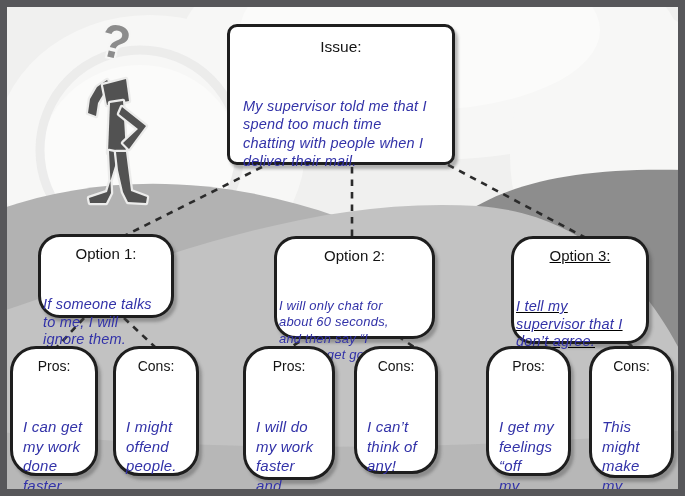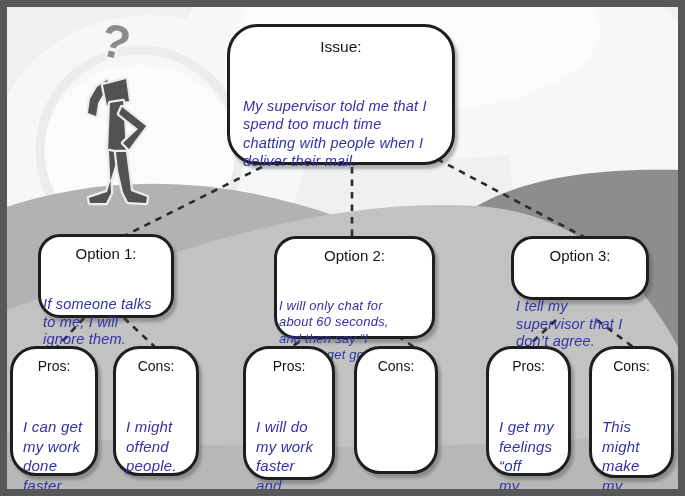--- a/index.html
+++ b/index.html
@@ -19,26 +19,26 @@
   .connectors{position:absolute;left:0;top:0;z-index:2;}
   .box{
     position:absolute;background:#ffffff;border:3px solid #1e1e1e;
     box-shadow:3px 4px 3px rgba(70,70,70,.38);z-index:3;box-sizing:border-box;
   }
   .hd{text-align:center;color:#141414;font-size:15px;padding-top:8px;}
   .tx{
     color:#3232a8;font-style:italic;white-space:pre-line;
     padding:2px 12px 0 13px;font-size:14.5px;line-height:1.26;letter-spacing:.2px;margin-top:34px;
   }
-  #issue{left:227px;top:24px;width:228px;height:141px;border-radius:31px;}
+  #issue{left:227px;top:24px;width:228px;height:141px;border-radius:10px;}
   #issue .hd{padding-top:11px;font-size:15.5px;}
   #issue .tx{padding-top:7px;}
   #opt1{left:38px;top:234px;width:136px;height:84px;border-radius:22px;}
   #opt2{left:274px;top:236px;width:161px;height:103px;border-radius:22px;}
-  #opt3{left:511px;top:236px;width:138px;height:64px;border-radius:22px;}
+  #opt3{left:511px;top:236px;width:138px;height:108px;border-radius:22px;text-decoration:underline;}
   .opt .hd{}
   .opt .tx{padding:0 2px;font-size:14.5px;line-height:1.22;}
   #opt2 .tx{font-size:13px;line-height:1.25;}
   .pc .hd{font-size:14px;padding-top:9px;}
   .pc .tx{font-size:15px;padding:9px 9px 0 10px;line-height:1.3;}
   #pros1{left:10px;top:346px;width:88px;height:130px;border-radius:26px;}
   #cons1{left:113px;top:346px;width:86px;height:130px;border-radius:26px;}
   #pros2{left:243px;top:346px;width:92px;height:134px;border-radius:26px;}
   #cons2{left:354px;top:346px;width:84px;height:128px;border-radius:26px;}
   #pros3{left:486px;top:346px;width:85px;height:130px;border-radius:26px;}
@@ -137,20 +137,23 @@
   <div class="box pc" id="pros2">
     <div class="hd">Pros:</div>
     <div class="tx">I will do
 my work
 faster and
 be polite to
 people.</div>
   </div>
   <div class="box pc" id="cons2">
     <div class="hd">Cons:</div>
+    <div class="tx">I can’t
+think of
+any!</div>
   </div>
   <div class="box pc" id="pros3">
     <div class="hd">Pros:</div>
     <div class="tx">I get my
 feelings “off
 my chest”.</div>
   </div>
   <div class="box pc" id="cons3">
     <div class="hd">Cons:</div>
     <div class="tx">This might

